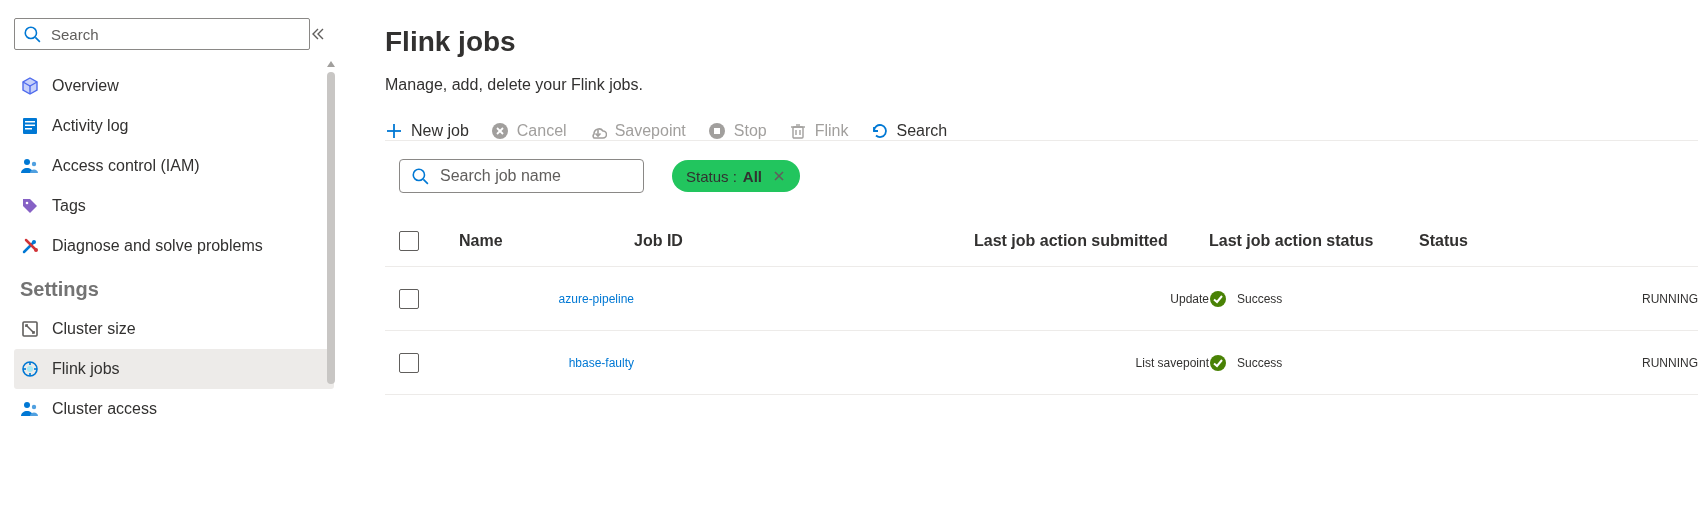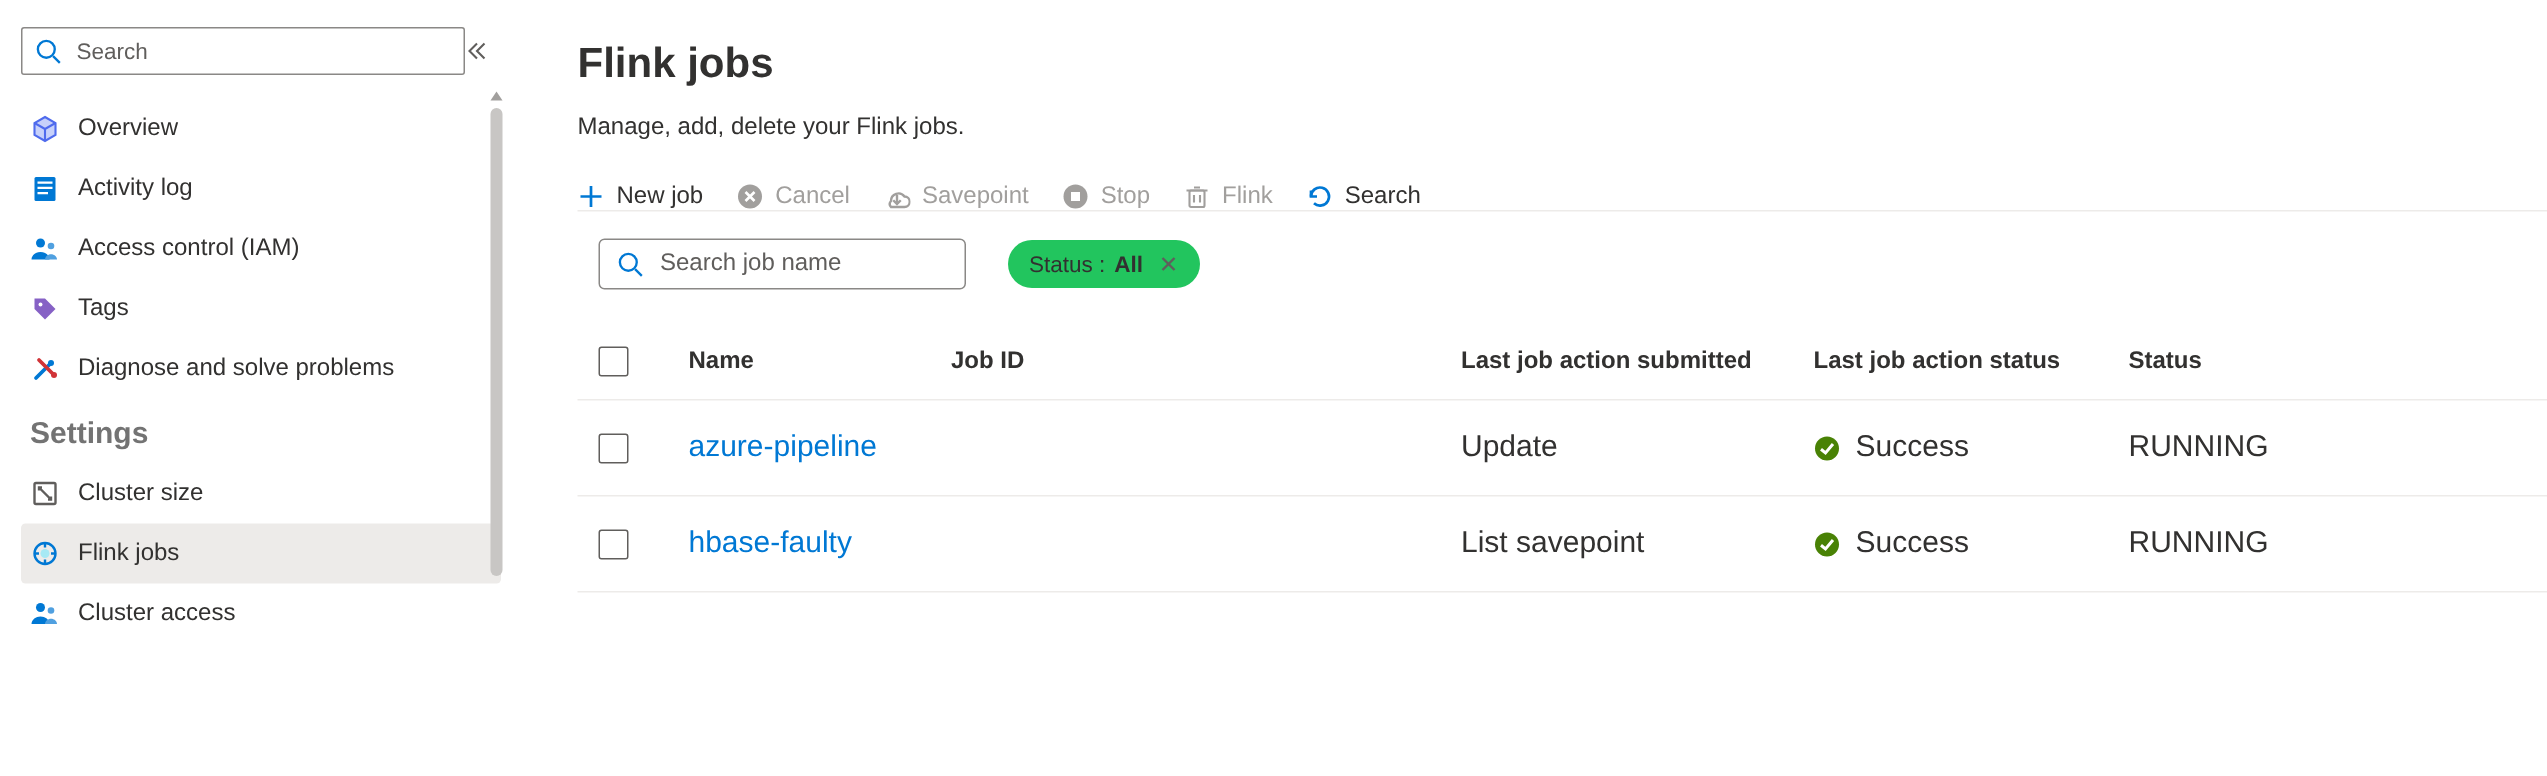--- a/index.html
+++ b/index.html
@@ -206,22 +206,23 @@
     padding-left: 14px;
   }
   .thead {
     border-bottom: 1px solid #edebe9;
     font-weight: 600;
     font-size: 16px;
     color: #323130;
   }
   .trow {
     border-bottom: 1px solid #edebe9;
-    font-size: 20px;
+    font-size: 12px;
     height: 64px;
+    text-align: right;
   }
   .trow .link { color: #0078d4; cursor: pointer; }
 
   .chk {
     width: 20px;
     height: 20px;
     border: 1px solid #605e5c;
     border-radius: 2px;
     background: #fff;
     cursor: pointer;

